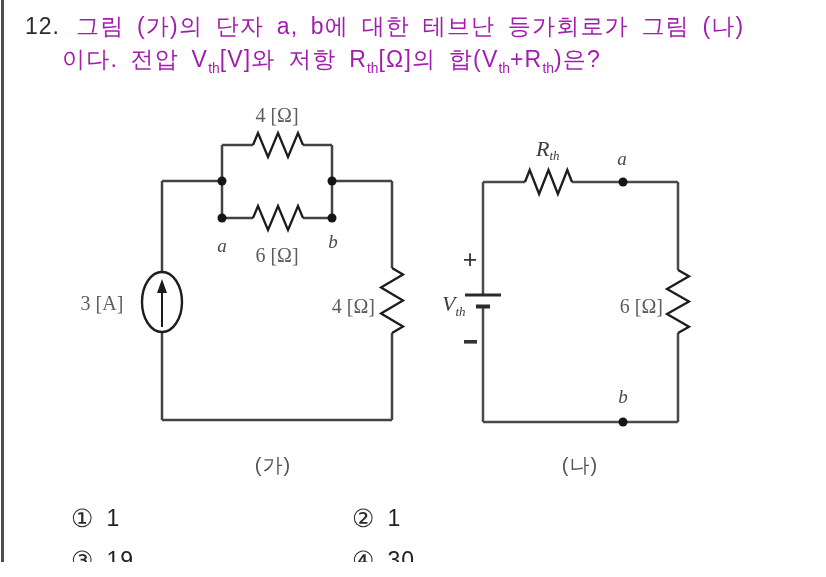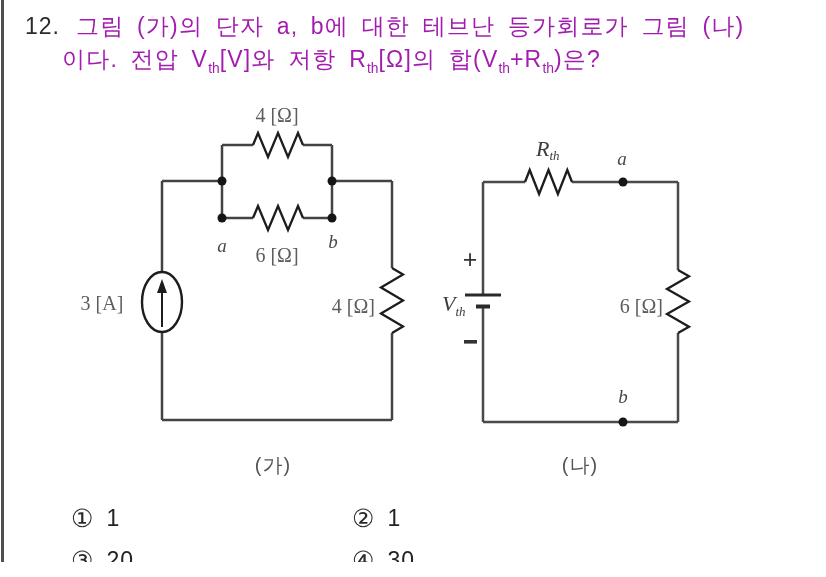--- a/index.html
+++ b/index.html
@@ -79,19 +79,19 @@
   <div class="option" style="left:71px;top:505px;">
     <span class="marker">①</span>
     <span>1</span>
   </div>
   <div class="option" style="left:352px;top:505px;">
     <span class="marker">②</span>
     <span>1</span>
   </div>
   <div class="option" style="left:71px;top:547px;">
     <span class="marker">③</span>
-    <span>20</span>
+    <span>19</span>
   </div>
   <div class="option" style="left:352px;top:547px;">
     <span class="marker">④</span>
     <span>30</span>
   </div>
 </div>
 
 </body></html>

